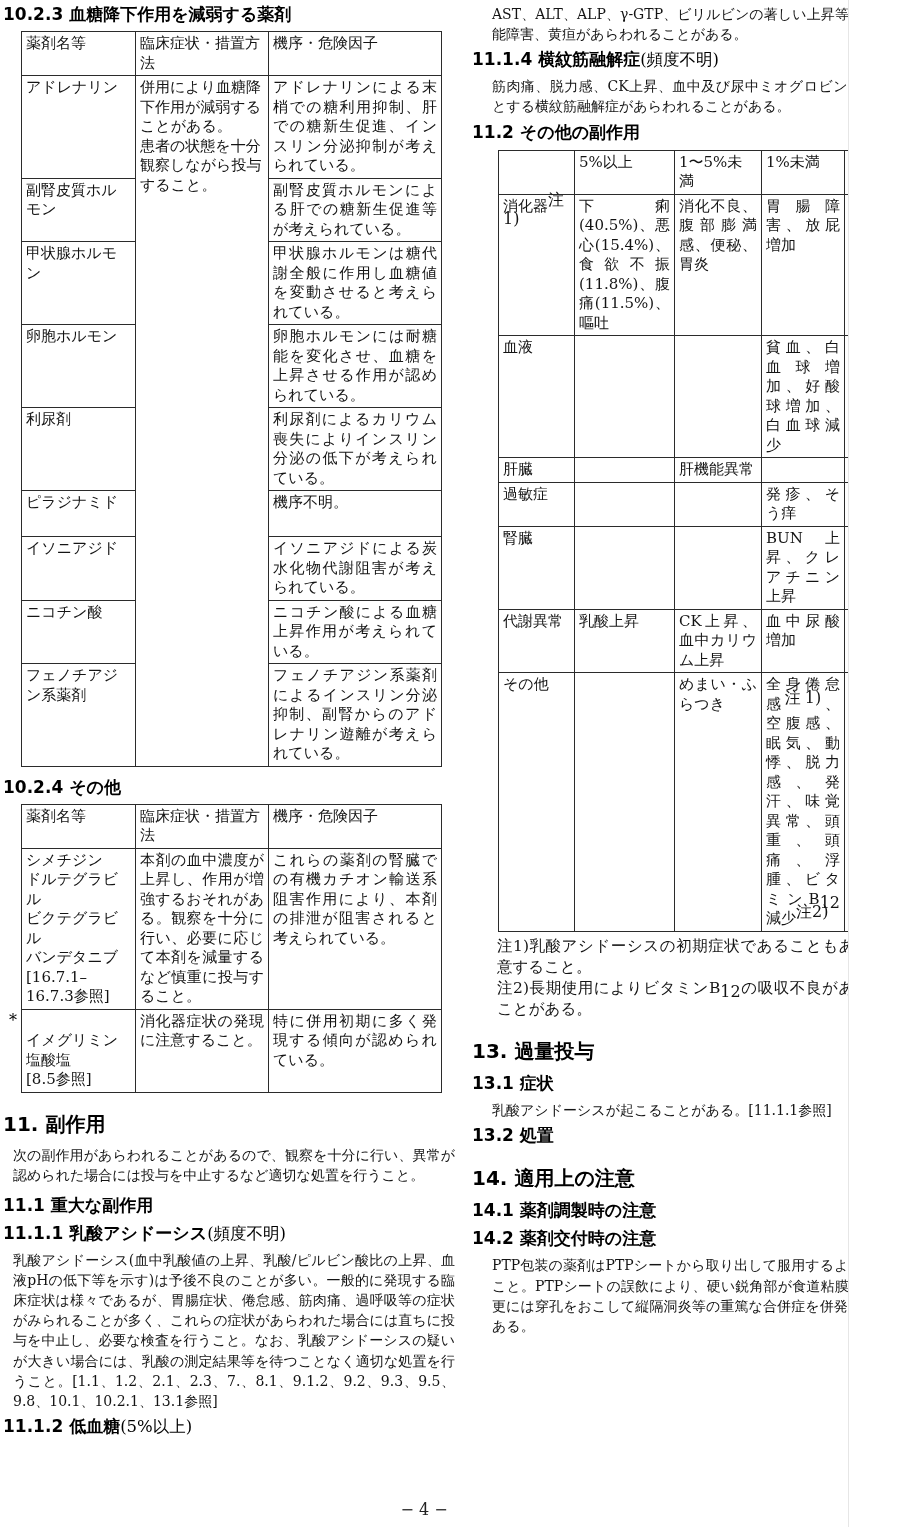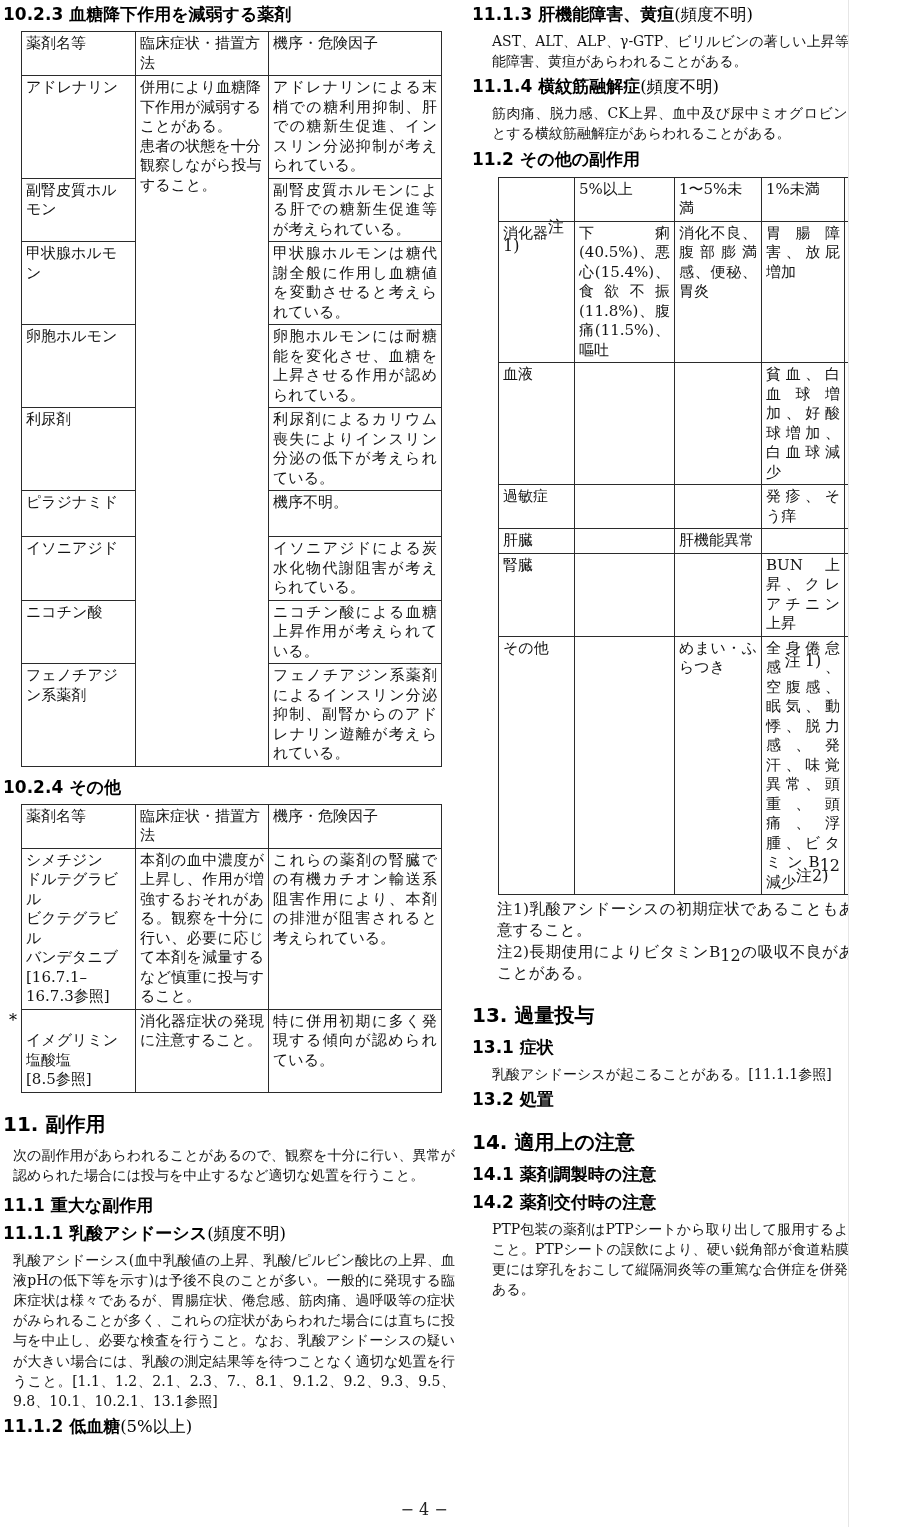--- a/index.html
+++ b/index.html
@@ -144,23 +144,20 @@
       <p class="body">乳酸アシドーシス(血中乳酸値の上昇、乳酸/ピルビン酸比の上昇、血液pHの低下等を示す)は予後不良のことが多い。一般的に発現する臨床症状は様々であるが、胃腸症状、倦怠感、筋肉痛、過呼吸等の症状がみられることが多く、これらの症状があらわれた場合には直ちに投与を中止し、必要な検査を行うこと。なお、乳酸アシドーシスの疑いが大きい場合には、乳酸の測定結果等を待つことなく適切な処置を行うこと。[1.1、1.2、2.1、2.3、7.、8.1、9.1.2、9.2、9.3、9.5、9.8、10.1、10.2.1、13.1参照]</p>
 
       <div class="hd h-minor h-tight">
         <span>11.1.2 低血糖</span><span class="freq">(5%以上)</span>
       </div>
 
     </div>
 
     <div class="col-right">
 
-      <div class="hd h-minor h-first">
-        <span>11.1.3 肝機能障害、黄疸</span><span class="freq">(頻度不明)</span>
-      </div>
       <p class="body">AST、ALT、ALP、γ-GTP、ビリルビンの著しい上昇等を伴う肝機能障害、黄疸があらわれることがある。</p>
 
       <div class="hd h-minor h-tight">
         <span>11.1.4 横紋筋融解症</span><span class="freq">(頻度不明)</span>
       </div>
       <p class="body">筋肉痛、脱力感、CK上昇、血中及び尿中ミオグロビン上昇を特徴とする横紋筋融解症があらわれることがある。</p>
 
       <div class="hd h-minor h-tight">11.2 その他の副作用</div>
 
       <table class="adr">
@@ -187,39 +184,46 @@
             <td></td>
           </tr>
           <tr>
             <td class="cat-cell">血液</td>
             <td></td>
             <td></td>
             <td>貧血、白血球増加、好酸球増加、白血球減少</td>
             <td>血小板減少</td>
           </tr>
           <tr>
+            <td class="cat-cell">肝臓</td>
+            <td></td>
+            <td>肝機能異常</td>
+            <td></td>
+            <td></td>
+          </tr>
+          <tr>
             <td class="cat-cell">過敏症</td>
             <td></td>
             <td></td>
             <td>発疹、そう痒</td>
             <td></td>
           </tr>
           <tr>
-            <td class="cat-cell">肝臓</td>
-            <td></td>
-            <td>肝機能異常</td>
-            <td></td>
-            <td></td>
-          </tr>
-          <tr>
             <td class="cat-cell">腎臓</td>
             <td></td>
             <td></td>
             <td>BUN上昇、クレアチニン上昇</td>
             <td></td>
+          </tr>
+          <tr>
+            <td class="cat-cell">代謝異常</td>
+            <td>乳酸上昇</td>
+            <td>CK上昇、血中カリウム上昇</td>
+            <td>血中尿酸増加</td>
+            <td>ケトーシス</td>
           </tr>
           <tr>
             <td class="cat-cell">その他</td>
             <td></td>
             <td>めまい・ふらつき</td>
             <td><span>全身倦怠感</span><sup>注1)</sup><span>、空腹感、眠気、動悸、脱力感、発汗、味覚異常、頭重、頭痛、浮腫、ビタミンB</span><sub>12</sub><span>減少</span><sup>注2)</sup></td>
             <td><span>筋肉痛</span><sup>注1)</sup></td>
           </tr>
         </tbody>
       </table>

